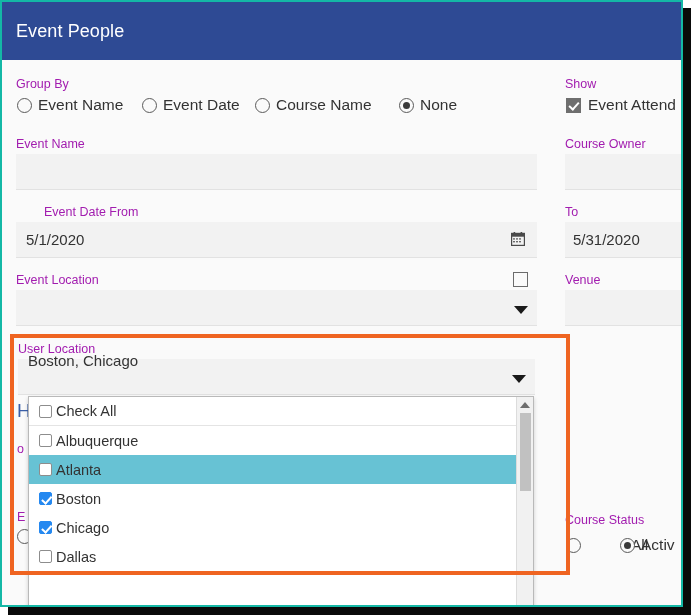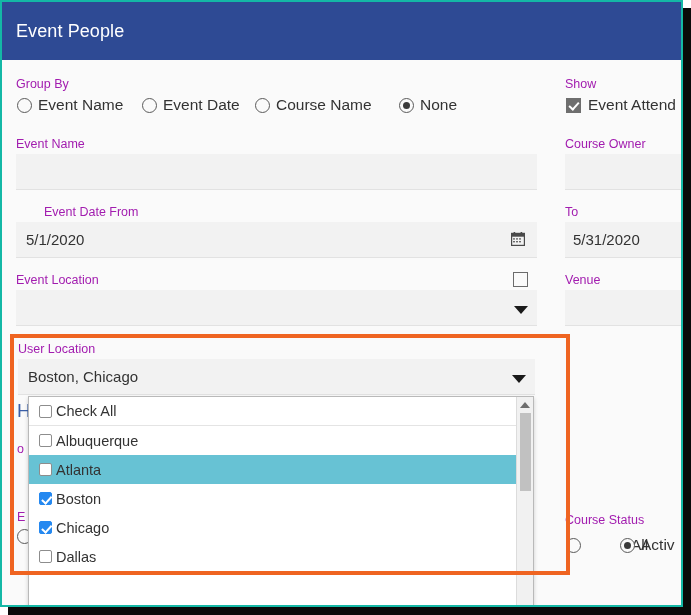--- a/index.html
+++ b/index.html
@@ -325,21 +325,21 @@
       <div class="radio" style="left:15px; top:469px;"></div>
 
       <div class="lbl" style="left:563px; top:453px;">Course Status</div>
       <div class="radio" style="left:564px; top:478px;"></div>
       <div class="radio-lbl" style="left:585px; top:476px;margin-left:44px;">All</div>
       <div class="radio on" style="left:618px; top:478px;"></div>
       <div class="radio-lbl" style="left:639px; top:476px;">Activ</div>
 
       <div class="lbl" style="left:16px; top:282px;">User Location</div>
       <div class="field" style="left:16px; top:299px; width:517px; height:36px;"></div>
-      <div class="field-val" style="left:26px; top:308px;">Boston, Chicago</div>
+      <div class="field-val" style="left:26px; top:292px;">Boston, Chicago</div>
       <div class="caret" style="left:510px; top:315px;"></div>
 
       <div class="dd" style="left:26px; top:336px; width:506px; height:253px;">
         <div class="dd-list" id="dd-list">
             <div class="dd-row sep">
               <span class="dd-cb"></span>
               <span>Check All</span>
             </div>
             <div class="dd-row">
               <span class="dd-cb"></span>

